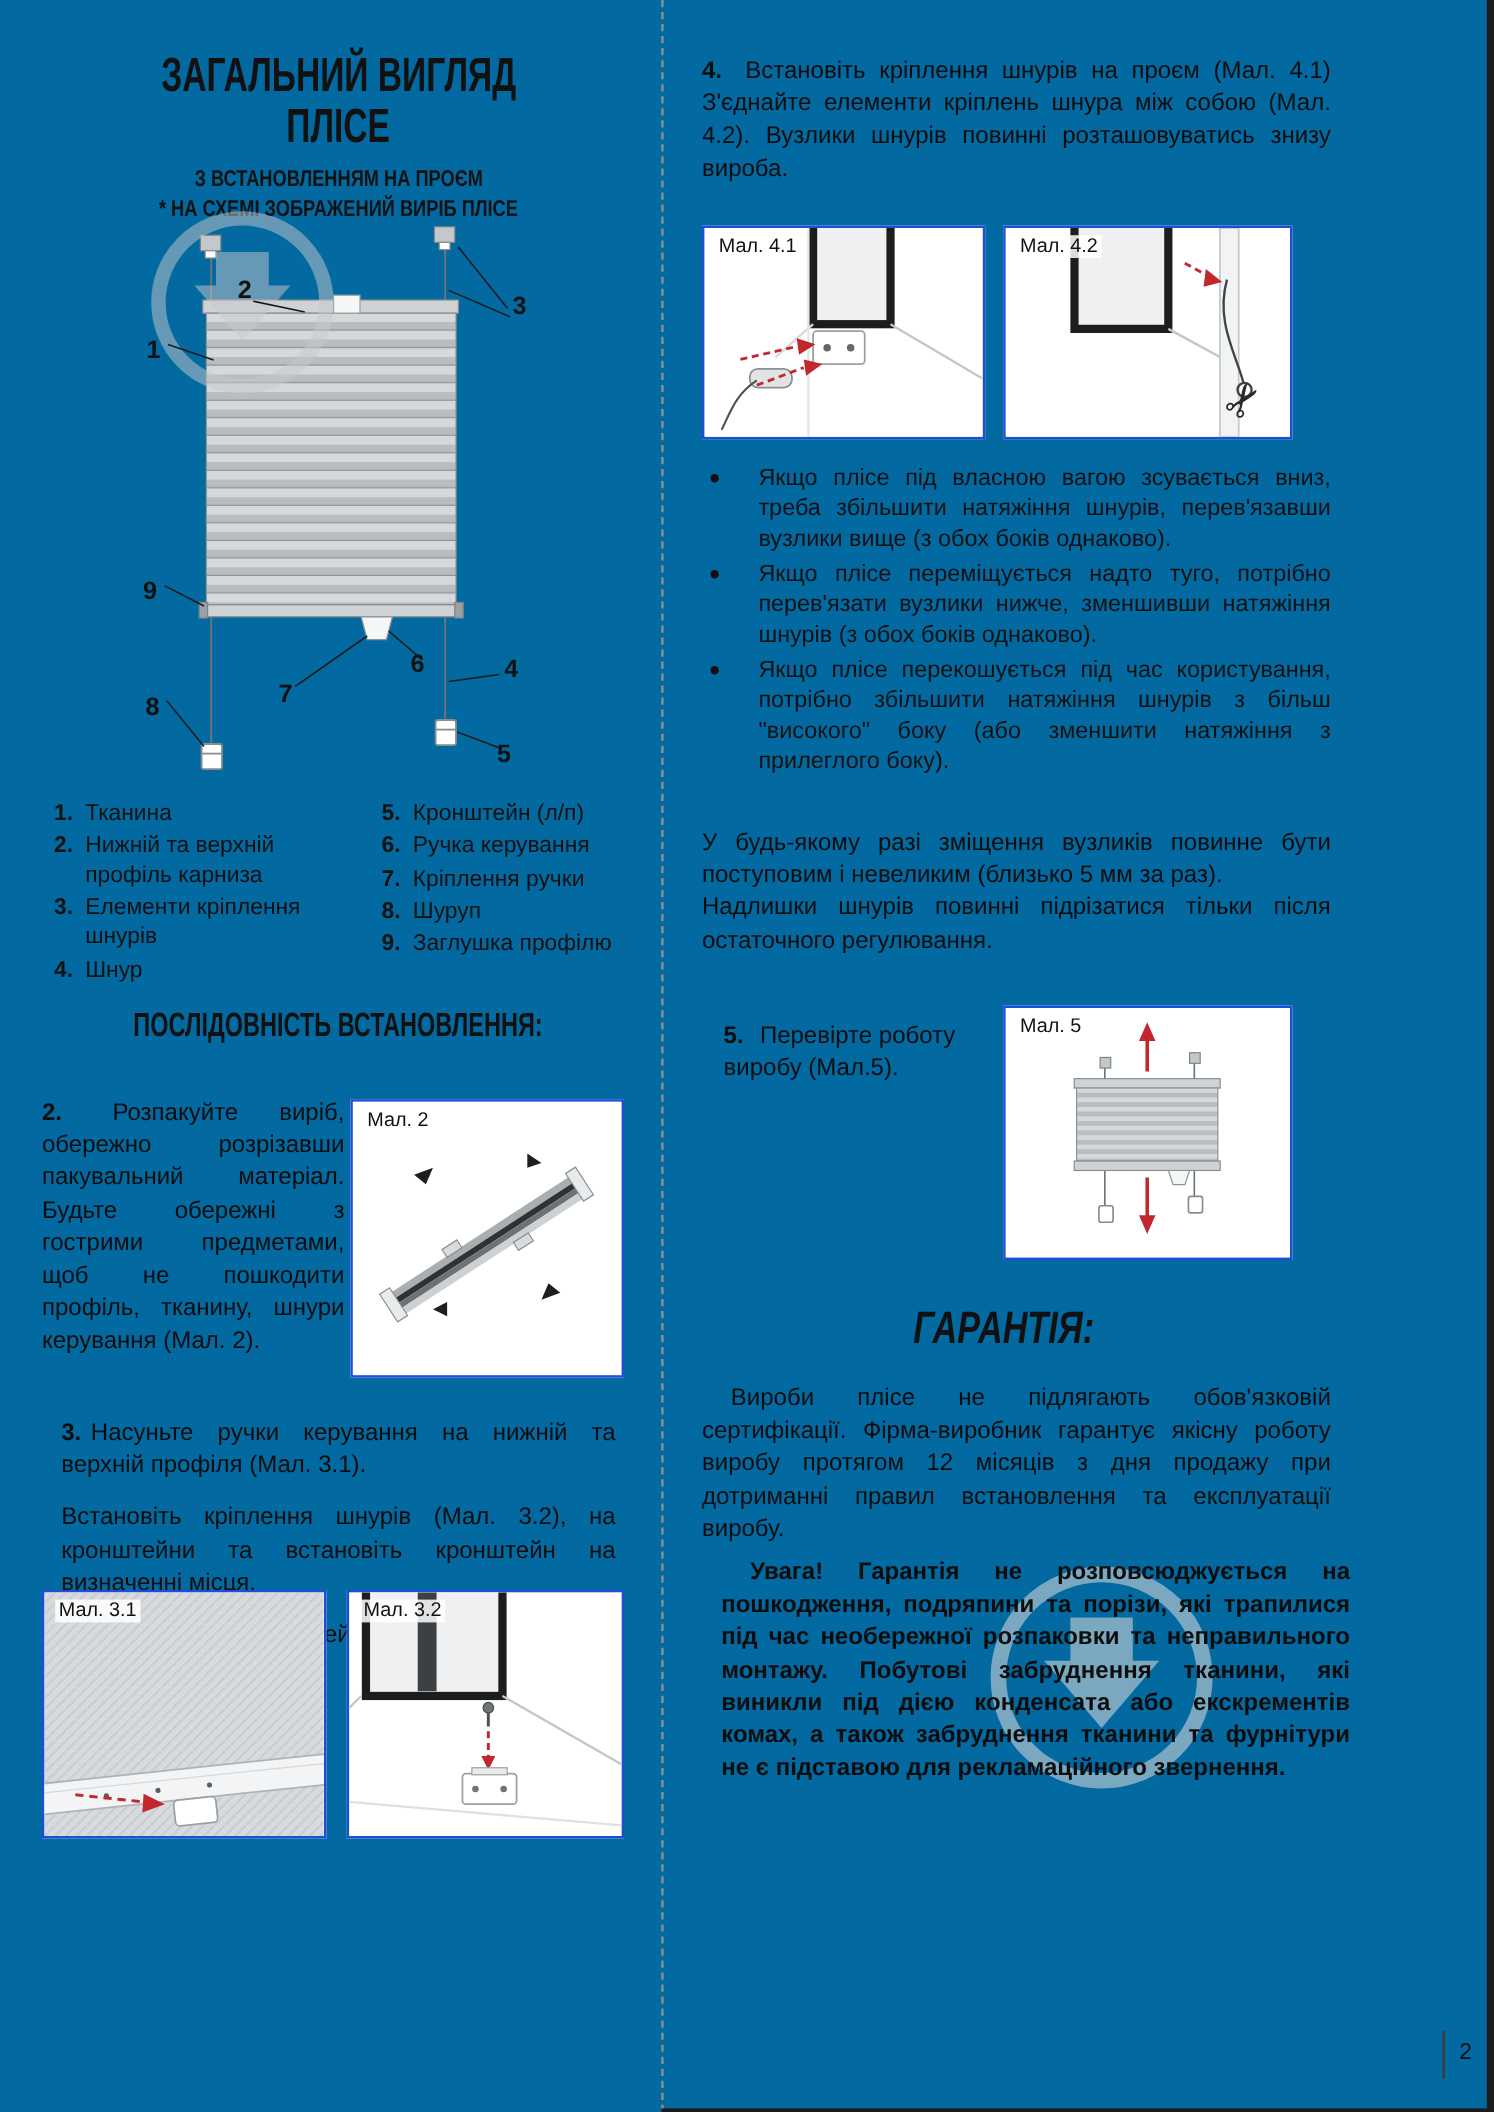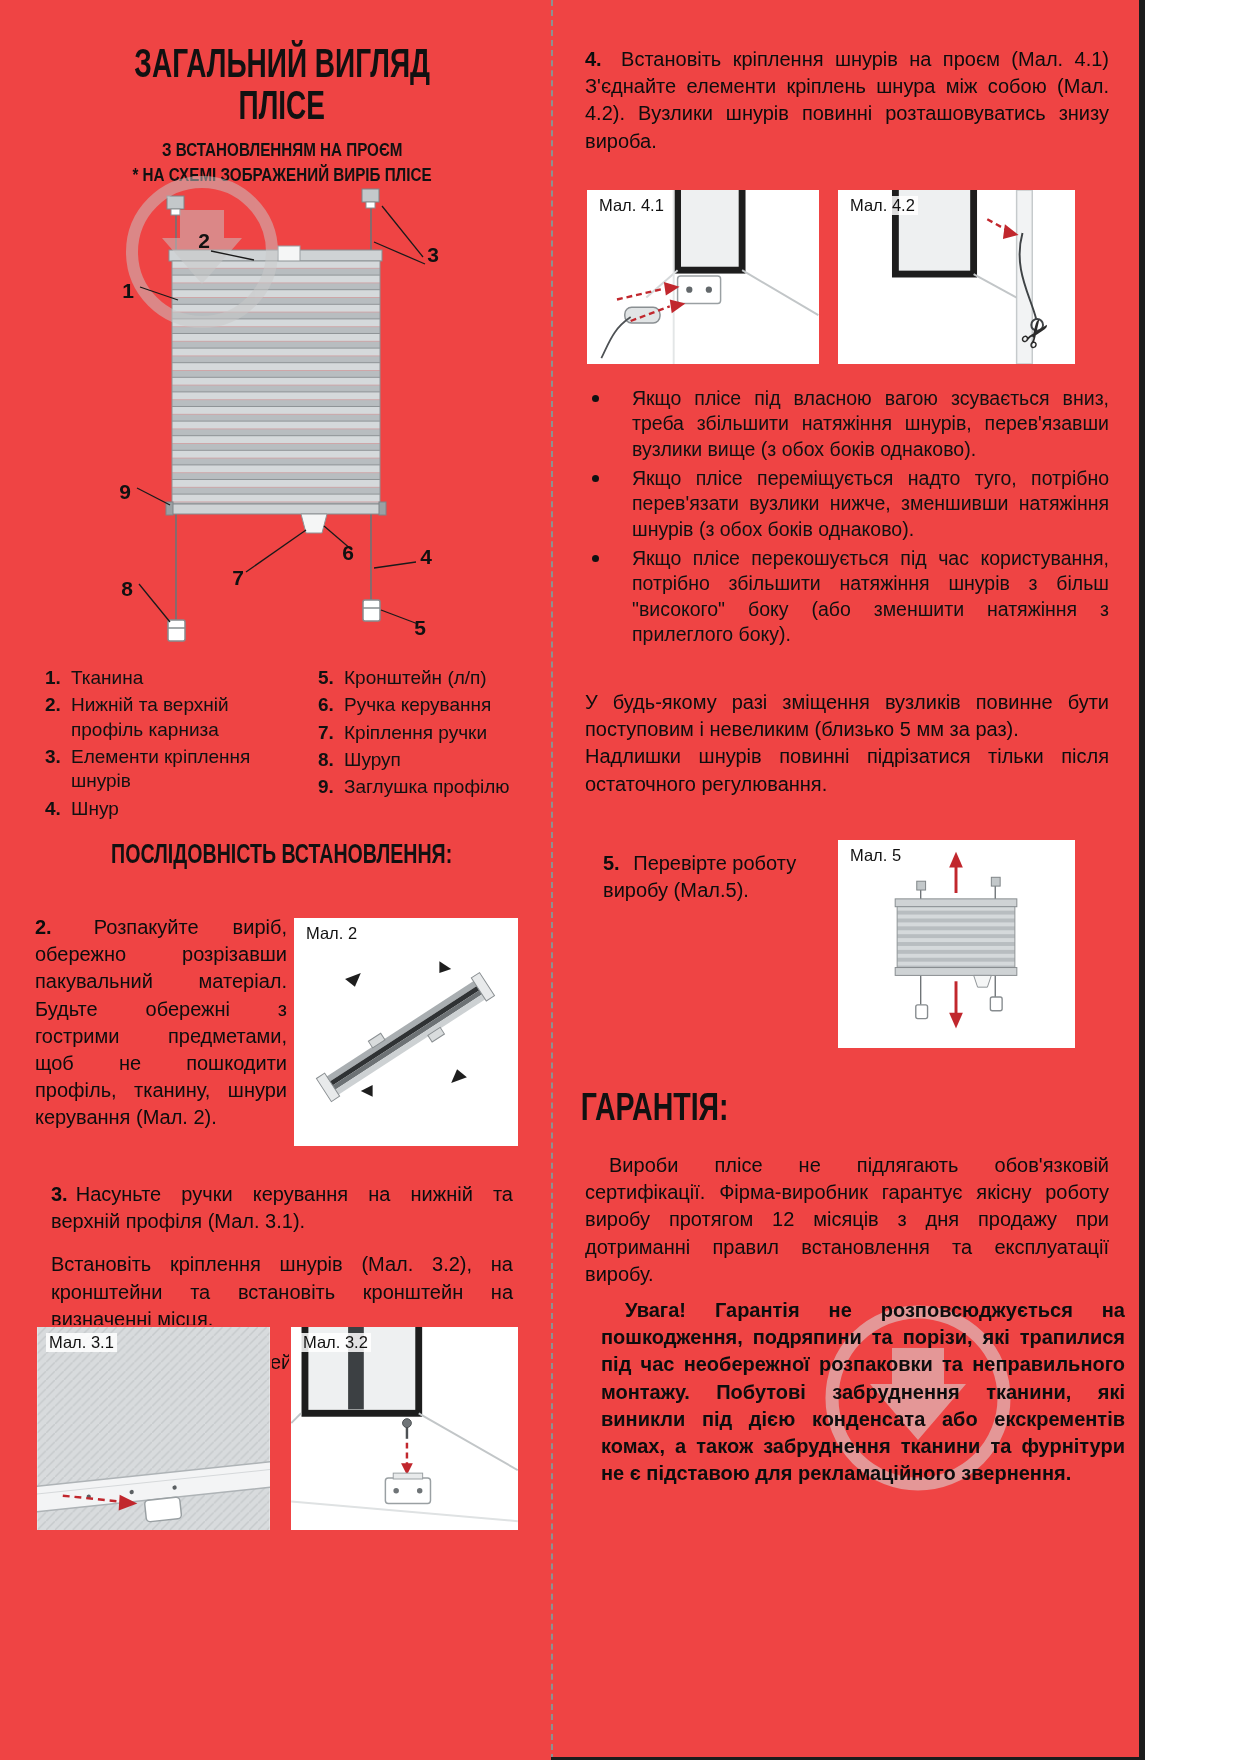--- a/index.html
+++ b/index.html
@@ -1,33 +1,33 @@
 <!DOCTYPE html>
 <html><head>
 <meta charset="utf-8">
 <style>
   html,body{margin:0;padding:0;background:#ffffff;}
-  .page{position:relative;width:1145px;height:1760px;background:#ef4444;overflow:hidden;
+  .page{position:relative;width:1245px;height:1760px;background:#0369a1;overflow:hidden;
         font-family:"Liberation Sans",sans-serif;color:#111;}
   .abs{position:absolute;}
   .cond{display:inline-block;transform:scaleX(0.7);transform-origin:50% 50%;white-space:nowrap;}
   .cond75{display:inline-block;transform:scaleX(0.75);transform-origin:50% 50%;white-space:nowrap;}
   .cond80{display:inline-block;transform:scaleX(0.8);transform-origin:50% 50%;white-space:nowrap;}
   .main-title{left:35px;top:42px;width:494px;text-align:center;font-size:40px;font-weight:bold;line-height:1.05;}
   .subtitle{left:35px;top:138px;width:494px;text-align:center;font-size:19px;font-weight:bold;line-height:1.3;}
   .install-title{left:35px;top:838px;width:494px;text-align:center;font-size:28px;font-weight:bold;}
-  .warranty-title{left:556px;top:1086px;width:524px;text-align:left;font-size:38px;font-weight:bold;}
+  .warranty-title{left:574px;top:1086px;width:524px;text-align:center;font-size:38px;font-weight:bold;font-style:italic;}
   .txt{font-size:20px;line-height:1.36;color:#0d0d0d;}
   .jt{text-align:justify;}
   .txt p{margin:16px;}
   .step-num{font-weight:bold;margin-right:8px;}
   .legend{font-size:19px;line-height:1.28;}
   .legend-item{display:flex;margin-bottom:3px;}
   .li-num{font-weight:bold;width:26px;flex:none;}
-  .figbox{position:absolute;border:2px solid #ef4444;background:#ffffff;box-sizing:border-box;}
+  .figbox{position:absolute;border:2px solid #1d4ed8;background:#ffffff;box-sizing:border-box;}
   .figbox svg{position:absolute;left:0;top:0;}
   .figlab{position:absolute;top:6px;left:9px;font-size:16.5px;color:#111;z-index:2;
           background:rgba(255,255,255,0.85);padding:0 3px;}
   .bullets{font-size:19.5px;line-height:1.3;}
   .bullet{position:relative;padding-left:47px;margin-bottom:4px;text-align:justify;}
   .bullet .dot{position:absolute;left:7px;top:9px;width:7px;height:7px;border-radius:50%;background:#111;}
   .notes p{margin:0;}
   .indent{text-indent:24px;}
   .divider{position:absolute;left:551px;top:0;height:1760px;border-left:2px dashed #8f8f8f;}
   .edge-bar{position:absolute;right:0;top:0;width:6px;height:1760px;background:#1c1c1c;}

